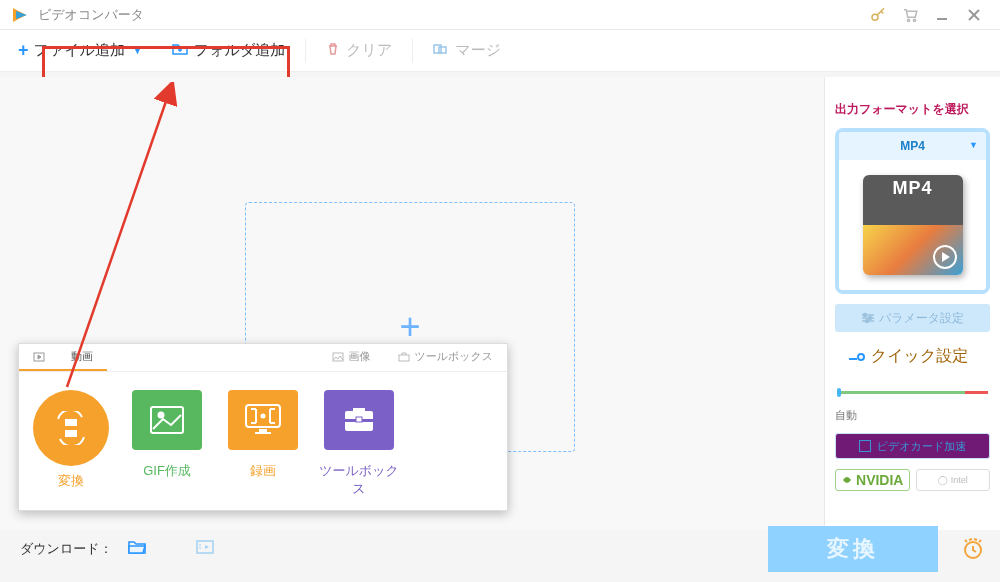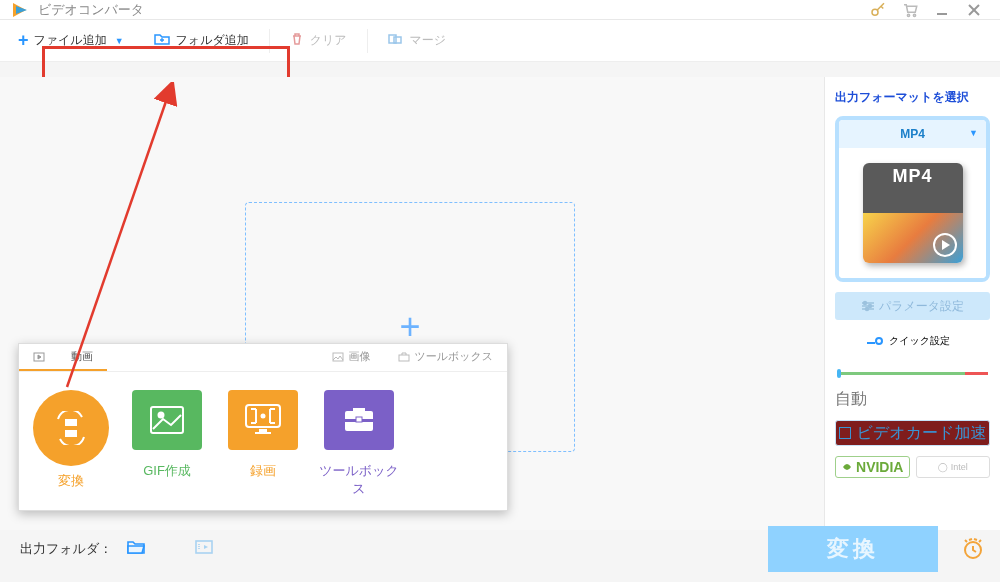--- a/index.html
+++ b/index.html
@@ -1,64 +1,64 @@
 <!DOCTYPE html>
 <html><head>
 <meta charset="utf-8">
 <style>
 * { margin:0; padding:0; box-sizing:border-box; font-family:"Meiryo","Hiragino Sans",Arial,sans-serif; }
 body { width:1000px; height:582px; background:#f5f5f5; font-size:12px; color:#555; position:relative; overflow:hidden; }
 
 
-.titlebar { height:20px; display:flex; align-items:center; padding:0 10px; background:#fff; border-bottom:1px solid #e8e8e8;}
+.titlebar { height:30px; display:flex; align-items:center; padding:0 10px; background:#fff; border-bottom:1px solid #e8e8e8;}
 .logo { width:20px; height:20px; margin-right:8px; position:relative;}
 .title { color:#888; font-size:13px;}
 .tb-spacer { flex:1;}
 .tb-icon { width:32px; height:32px; display:flex; align-items:center; justify-content:center; color:#bbb; font-size:16px;}
 
 
 .toolbar { height:42px; background:#fff; display:flex; align-items:center; padding:0 0 0 10px; border-bottom:1px solid #eee;}
 .red-box { position:absolute; border:3px solid #e23b2e; pointer-events:none; }
 .tb-btn { display:flex; align-items:center; padding:0 8px; color:#999; position:relative;}
 .tb-btn .plus { color:#2a96ff; font-size:18px; font-weight:bold; margin-right:5px;}
-.tb-btn .label { color:#333; font-size:12px;}
+.tb-btn .label { color:#333; font-size:15px;}
 .tb-btn .tri { color:#2a96ff; font-size:9px; margin-left:8px;}
 .tb-btn .fico { color:#2a96ff; margin-right:6px; font-size:14px;}
 .vdiv { width:1px; height:24px; background:#eee; margin:0 12px;}
 .tb-btn.muted .label { color:#bbb;}
 .tb-btn .trash { color:#dd6b6b; margin-right:6px;}
 .tb-btn .merge { color:#2a96ff; margin-right:6px;}
 
 
 .main { position:absolute; top:77px; left:0; right:0; bottom:52px; display:flex;}
 .center { flex:1; position:relative; background:#f8f8f8;}
 .dropzone { position:absolute; left:245px; top:125px; width:330px; height:250px; border:1px dashed #7fbfff; border-radius:4px; display:flex; flex-direction:column; align-items:center; justify-content:center;}
 .dropplus { font-size:36px; color:#6db3ff; font-weight:200;}
 .droptxt { position:absolute; left:510px; top:343px; color:#555; font-size:13px;}
 
 
 .right { width:176px; border-left:1px solid #e8e8e8; background:#fff; padding:12px 10px; display:flex; flex-direction:column; gap:10px;}
-.rhead { font-size:12px; color:#1d4ed8; font-weight:bold;}
+.rhead { font-size:12px; color:#be185d; font-weight:bold;margin-top:12px;}
 .fmtbox { border:4px solid #b7e0ff; border-radius:8px; padding:0; overflow:hidden;}
 .fmtsel { background:#e6f4ff; height:28px; display:flex; align-items:center; justify-content:center; color:#1b7fc9; font-weight:bold; position:relative;}
 .fmtsel .tri { position:absolute; right:8px; top:8px; color:#2a96ff; font-size:9px;}
 .fmtthumb { height:130px; display:flex; align-items:center; justify-content:center; background:#fff;}
 .mp4box { width:100px; height:100px; background:linear-gradient(#5a5a5a 0 50%, transparent 50%); border-radius:6px; box-shadow:2px 3px 6px rgba(0,0,0,.3); position:relative; overflow:hidden;}
 .mp4box .t { position:absolute; top:3px; left:0; right:0; text-align:center; color:#fff; font-weight:bold; font-size:18px; letter-spacing:1px;}
 .mp4box .pic { position:absolute; left:0; right:0; top:50%; bottom:0; background:linear-gradient(135deg,#f7d34b,#e87c3f,#3aa0d8);}
 .mp4box .play { position:absolute; right:6px; bottom:6px; width:24px; height:24px; border-radius:50%; border:2px solid #fff; display:flex; align-items:center; justify-content:center;}
 .mp4box .play:after{content:""; display:block; border-left:8px solid #fff; border-top:5px solid transparent; border-bottom:5px solid transparent; margin-left:2px;}
 .parambtn { background:#cde8fb; color:#8fb9db; height:28px; display:flex; align-items:center; justify-content:center; border-radius:3px; font-size:12px;}
-.quick { display:flex; align-items:center; justify-content:center; color:#000000; font-size:10px; margin-top:4px;}
+.quick { display:flex; align-items:center; justify-content:center; color:#a16207; font-size:16px; margin-top:4px;}
 .quick .dot{ width:8px; height:8px; border:2px solid #2a96ff; border-radius:50%; background:#fff; margin-right:6px; position:relative;}
 .quick .dot:before{content:""; position:absolute; width:8px; height:2px; background:#2a96ff; left:-10px; top:3px;}
 .slider { height:3px; background:linear-gradient(to right,#7ec97e 0 85%, #e55 85% 100%); position:relative; margin:14px 2px 2px;}
 .slider .knob { position:absolute; left:0; top:-3px; width:4px;height:9px;background:#47b6f4;border-radius:2px;}
-.autolbl { font-size:16px; color:#777; margin-top:2px;}
-.gpubtn { border:1px solid #c7e3f8; border-radius:3px; height:26px; display:flex; align-items:center; justify-content:center; color:#3994d4; font-size:16px; background:#7f1d1d;}
+.autolbl { font-size:11px; color:#777; margin-top:2px;}
+.gpubtn { border:1px solid #c7e3f8; border-radius:3px; height:26px; display:flex; align-items:center; justify-content:center; color:#3994d4; font-size:11px; background:#701a75;}
 .gpubtn .chip { width:12px;height:12px; border:1px solid #3994d4; margin-right:6px;}
 .gpulogos { display:flex; gap:6px;}
 .gpulogos .n { flex:1; border:1px solid #9fd08b; border-radius:3px; height:22px; display:flex; align-items:center; justify-content:center; color:#6baa3a; font-size:14px; font-weight:bold;}
 .gpulogos .i { flex:1; border:1px solid #ddd; border-radius:3px; height:22px; display:flex; align-items:center; justify-content:center; color:#bbb; font-size:9px;}
 
 
 .popup { position:absolute; left:18px; top:343px; width:490px; background:#fff; box-shadow:0 3px 10px rgba(0,0,0,.25); border:1px solid #ddd; z-index:5;}
 .popup .tabs { display:flex; border-bottom:1px solid #eee; height:28px; font-size:11px; color:#999;}
 .popup .tab { padding:0 14px; display:flex; align-items:center; border-bottom:2px solid transparent; gap:4px;}
 .popup .tab.active { border-bottom-color:#f5a12b; color:#555;gap:26px;}
@@ -294,21 +294,21 @@
             <rect x="17" y="14" width="6" height="5" fill="#fff" stroke="#7b60c7"></rect>
           </svg>
         </div>
       <div class="lbl purple">ツールボックス</div>
     </div>
   </div>
 </div>
 <div class="red-box" style="left:26px; top:378px; width:95px; height:130px;"></div>
 
 <div class="bottom">
-  <span class="outlbl">出力フォルダ：</span>
+  <span class="outlbl">ダウンロード：</span>
   <span class="ficon"><svg width="20" height="16" viewBox="0 0 20 16" fill="none" stroke="#2a96ff" stroke-width="1.6">
         <path d="M2 3h5l2 2h9v9H2z"></path>
         <path d="M2 7h16l-2 7H2z" fill="#eaf5ff"></path>
       </svg></span>
   <span class="ficon m2"><svg width="20" height="16" viewBox="0 0 20 16" fill="none" stroke="#a9d3f2" stroke-width="1.6">
         <rect x="2" y="2" width="16" height="12"></rect>
         <path d="M10 6l4 2-4 2z" fill="#a9d3f2" stroke="none"></path>
         <path d="M5 5v6" stroke-dasharray="1 1"></path>
       </svg></span>
   <div class="convertbtn">

